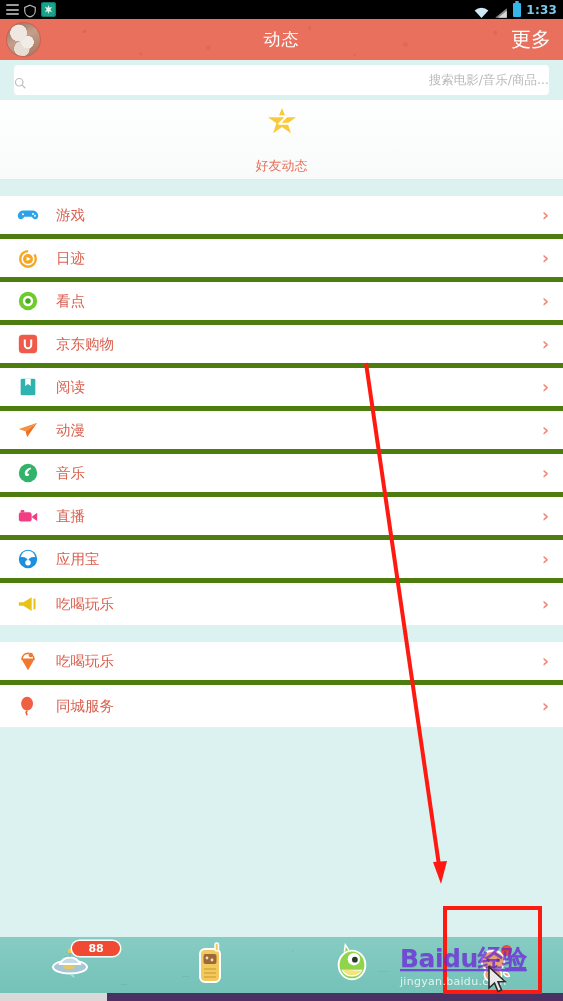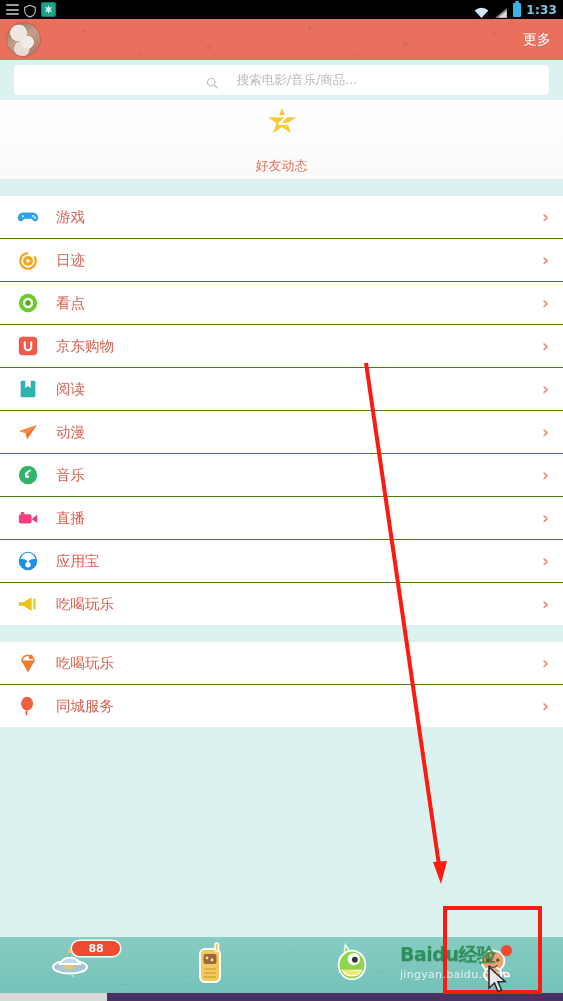--- a/index.html
+++ b/index.html
@@ -54,29 +54,29 @@
       radial-gradient(circle at 45% 78%, #e6ddd4 0 24%, transparent 25%),
       linear-gradient(150deg,#8d6b58 0%,#c4a08c 45%,#a8715c 100%);
     box-shadow:0 0 0 1px rgba(0,0,0,.12);
     flex:none;
   }
   .hdr-title{
     position:absolute; left:0; right:0; text-align:center;
     color:#fff; font-size:17px; letter-spacing:1px;
   }
   .hdr-more{
-    margin-left:auto; margin-right:12px; color:#fff; font-size:14px;
+    margin-left:auto; margin-right:12px; color:#fff; font-size:20px;
     position:relative; z-index:2;
   }
 
   
   .searchwrap{ height:40px; padding:5px 14px; display:flex; align-items:center; background:#dcf2f1; }
   .searchbox{
     flex:1; height:30px; background:#fff; border-radius:4px;
-    display:flex; align-items:center; justify-content:center; gap:19px;
+    display:flex; align-items:center; justify-content:space-between; gap:19px;
   }
   .search-ph{ color:#b9b9b9; font-size:12.5px; }
   .ic-search{ width:12px;height:12px; }
 
   
   .quick{
     height:80px; background:#fbfbfb; display:flex; align-items:center;
     background-image:
       linear-gradient(180deg,rgba(255,255,255,.9),rgba(248,250,250,.9)),
       radial-gradient(circle at 20% 30%, rgba(0,0,0,.02) 2px, transparent 3px),
@@ -100,21 +100,21 @@
     content:""; position:absolute; left:8px; top:10px; width:9px;height:9px;
     background:#2b3640; border-radius:2px 4px 1px 1px;
   }
 
   .gap{ height:16px; background:#dcf2f1; }
 
   
   .list{ background:#fff; }
   .row{
     height:43px; display:flex; align-items:center; padding:0 14px 0 16px;
-    border-bottom:1px solid #4d7c0f; background:#fff; cursor:pointer;
+    border-bottom:5px solid #4d7c0f; background:#fff; cursor:pointer;
   }
   .row:last-child{ border-bottom:1px solid #e4efee; }
   .row-ic{ width:24px;height:24px;display:flex;align-items:center;justify-content:center;flex:none; }
   .row-label{ margin-left:16px; color:#d9604f; font-size:14.5px; }
   .chev{ margin-left:auto; color:#f08a7a; font-size:17px; font-weight:bold; line-height:1; }
 
   .filler{ background:#dcf2f1; height:182px; }
 
   
   .bottomnav{
@@ -147,22 +147,22 @@
   
   .anno-arrow{ position:absolute; left:0; top:0; width:563px; height:1001px; pointer-events:none; }
   .anno-rect{
     position:absolute; left:443px; top:906px; width:99px; height:88px;
     border:4px solid #ff1a11; pointer-events:none;
   }
   .watermark{
     position:absolute; left:400px; top:942px; width:163px; height:52px;
     pointer-events:none; opacity:.78;
   }
-  .wm-big{ color:#15803d; font-size:19px; font-weight:bold; letter-spacing:-.5px;
-           text-shadow:0 1px 1px rgba(0,0,0,.18); }
+  .wm-big{ color:#6d28d9; font-size:25px; font-weight:bold; letter-spacing:-.5px;
+           text-shadow:0 1px 1px rgba(0,0,0,.18);text-decoration:underline; }
   .wm-small{ color:#fff; font-size:11px; letter-spacing:.3px; }
   .cursor{ position:absolute; left:487px; top:966px; pointer-events:none; }
 </style>
 </head>
 <body>
 
 <div class="statusbar">
   <div class="sb-left">
     <span class="ic-burger">
         <i></i>
@@ -192,20 +192,21 @@
           <path d="M22 5 L22 17 L7 17 Z" fill="#d6d6d6"></path>
         </svg>
     </span>
     <span class="ic-batt"></span>
     <span class="sb-time">1:33</span>
   </div>
 </div>
 
 <div class="header">
   <div class="avatar"></div>
+  <div class="hdr-title">动态</div>
   <div class="hdr-more">更多</div>
 </div>
 
 <div class="searchwrap">
   <div class="searchbox">
     <span class="ic-search">
       <svg viewBox="0 0 16 16" width="12" height="12">
           <circle cx="7" cy="7" r="5" fill="none" stroke="#bdbdbd" stroke-width="1.6"></circle>
           <line x1="10.6" y1="10.6" x2="15" y2="15" stroke="#bdbdbd" stroke-width="1.6"></line>
         </svg>

